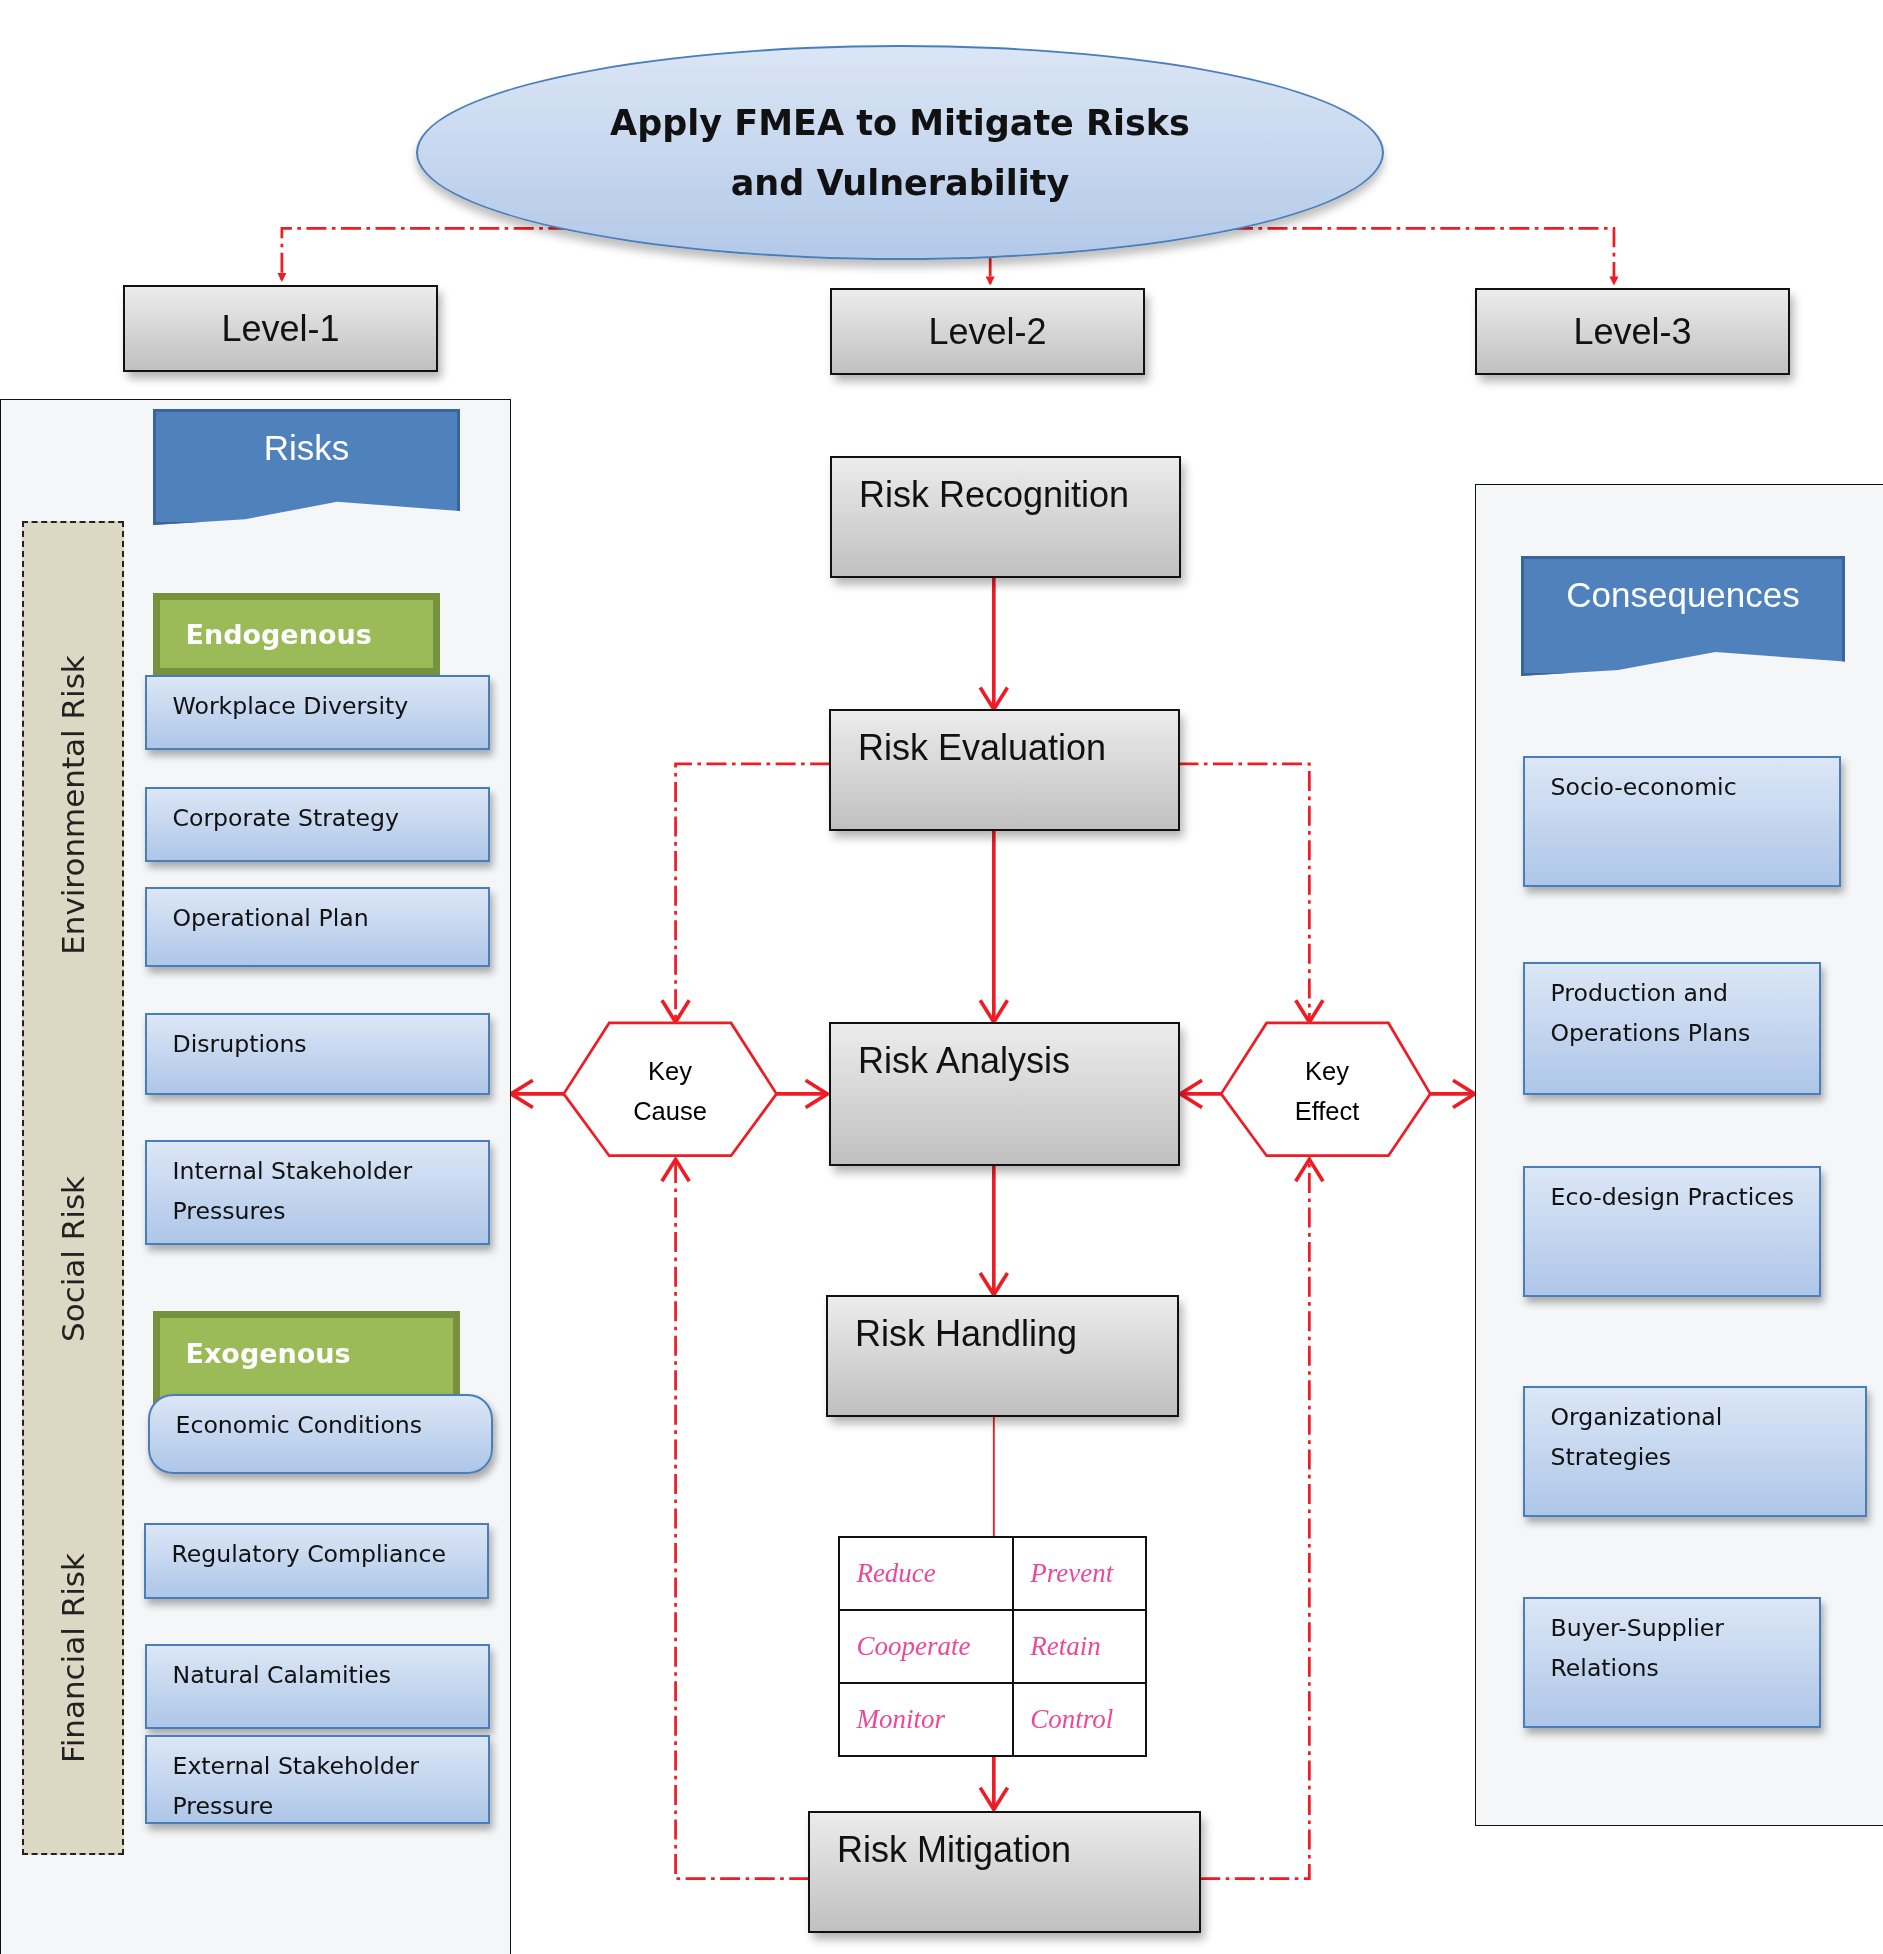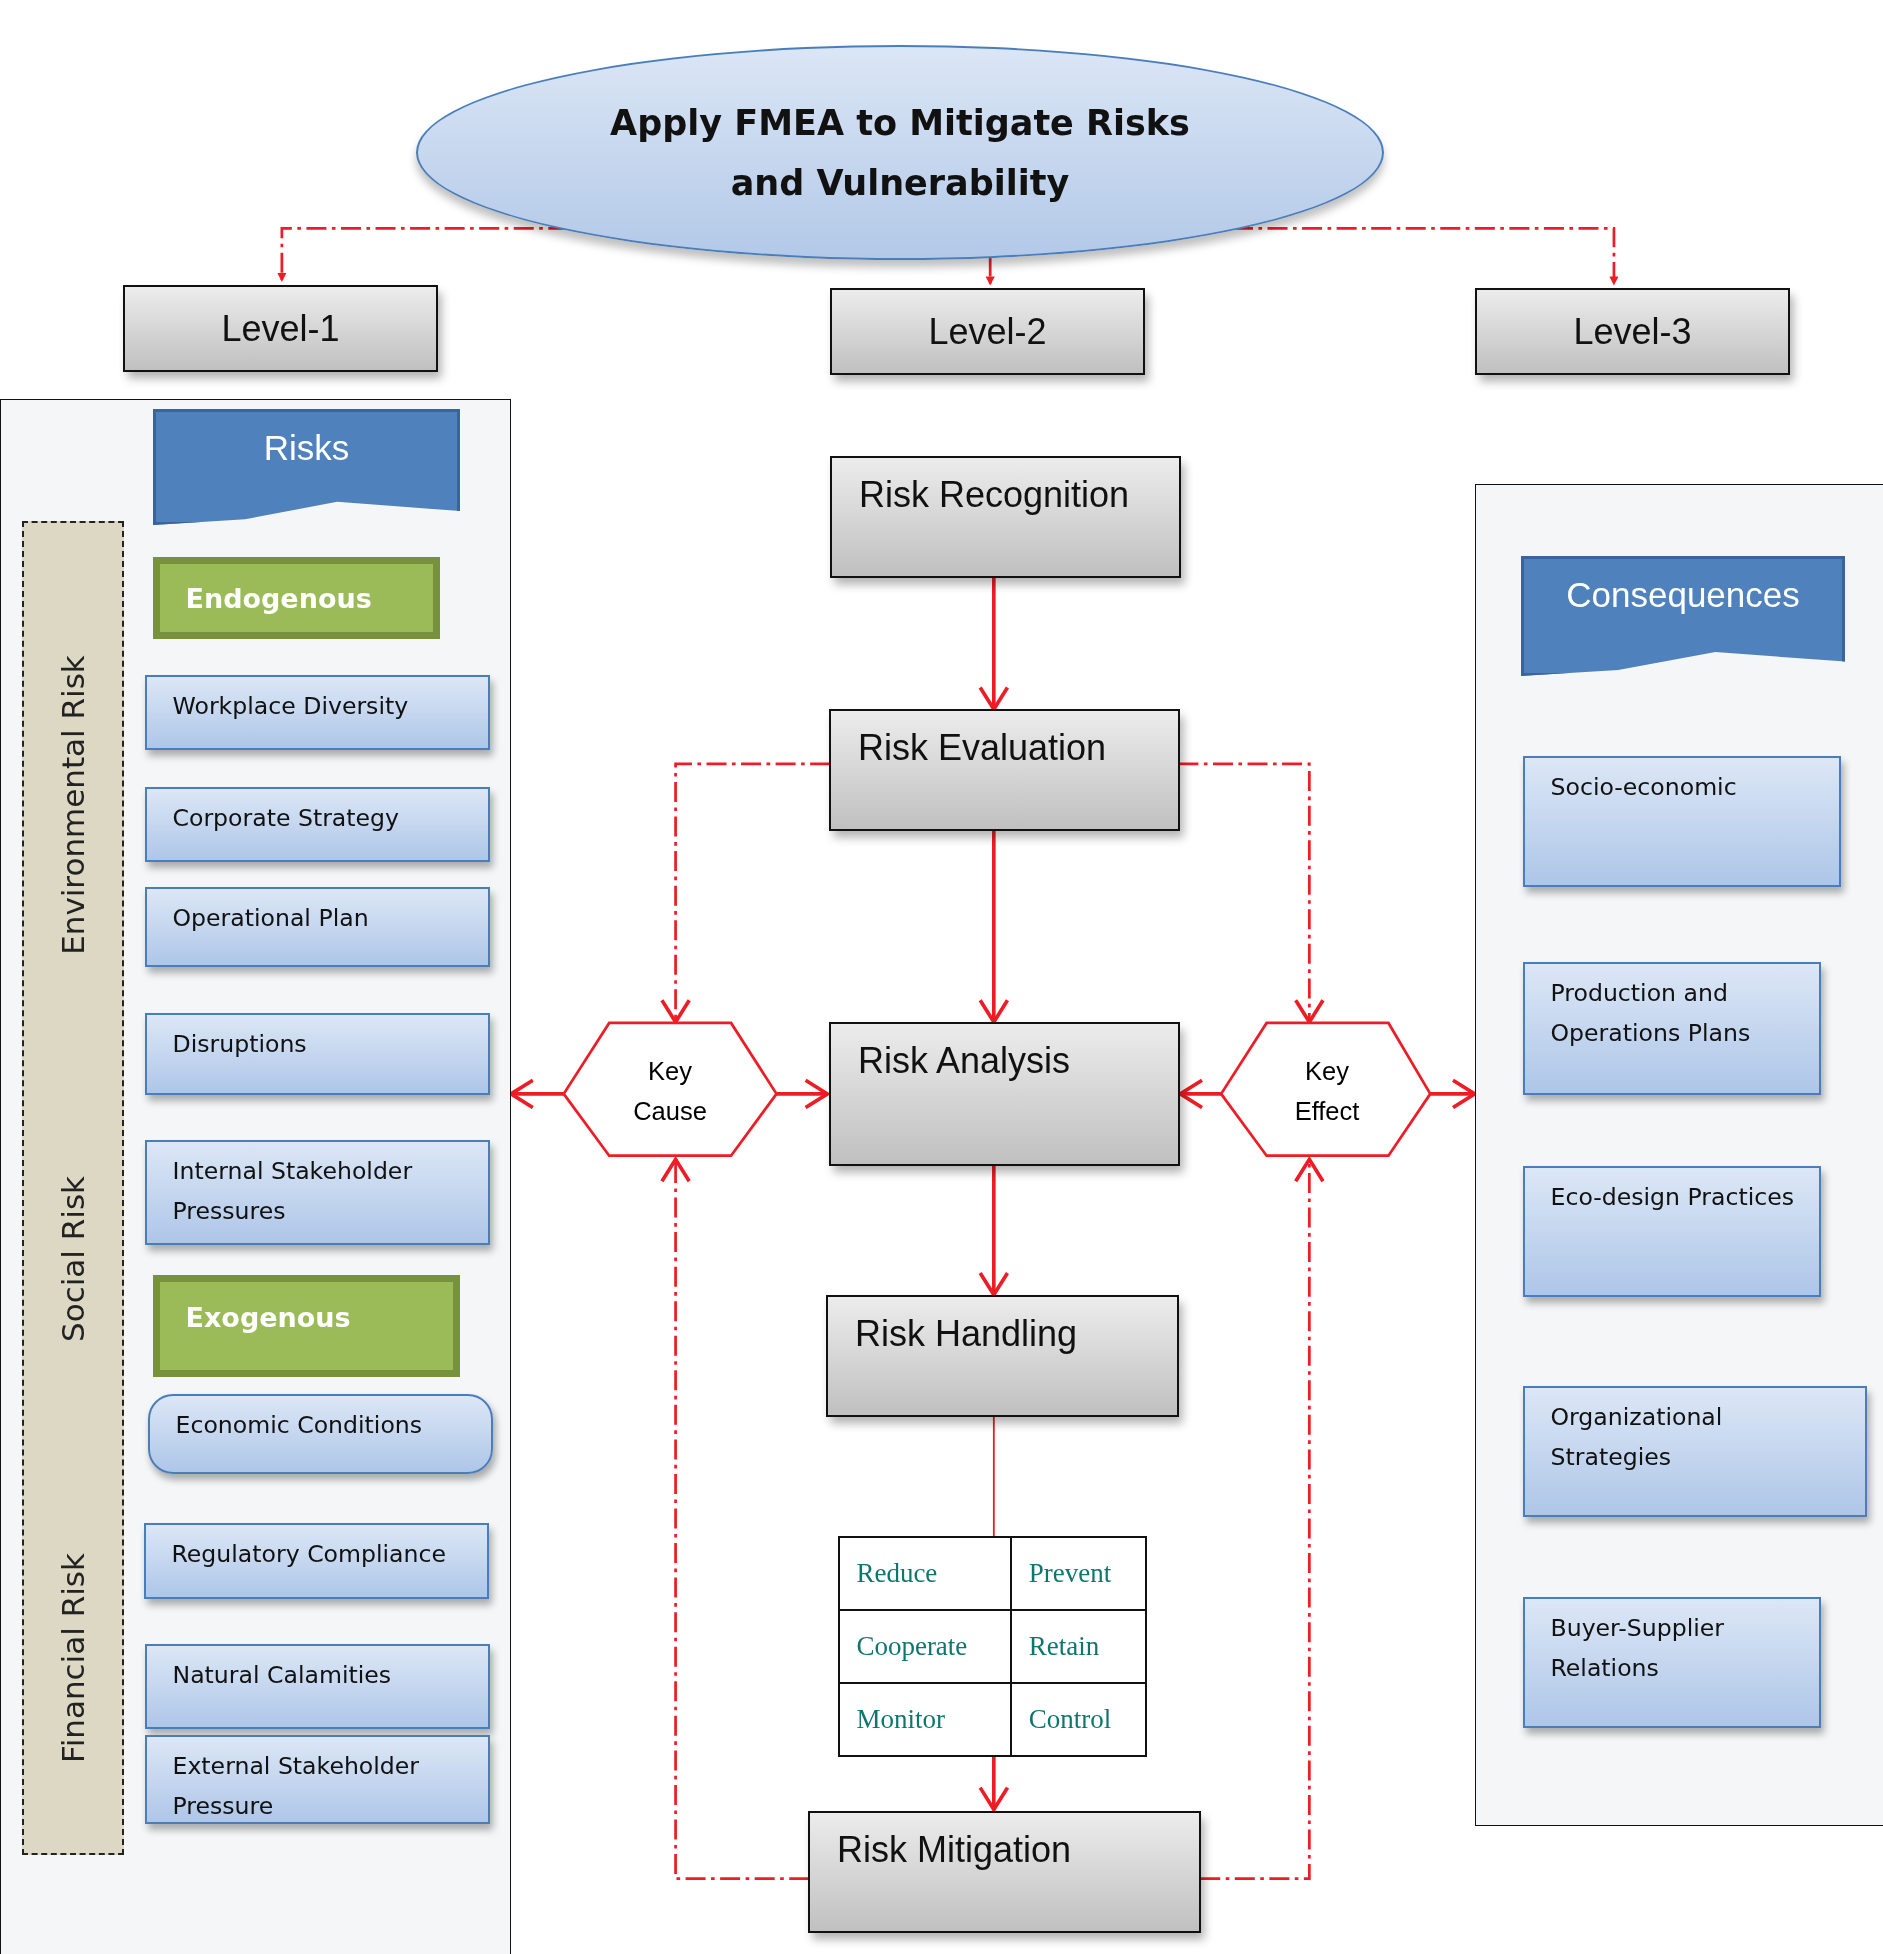--- a/index.html
+++ b/index.html
@@ -19,37 +19,37 @@
   .step { font-size:36px; padding:16.4px 0 0 27px; }
 
   .panel { background:#f4f6f8; border:1.8px solid #111; box-sizing:border-box; }
 
   .banner { background:#4f81bd; border:3.6px solid #3a659b; box-sizing:border-box; color:#fff;
     display:flex; align-items:flex-start; justify-content:center; padding-top:16.4px; font-size:35px;
     clip-path:polygon(0 0,100% 0,100% 88%,60% 80%,30% 95%,0 100%); }
 
   .green { background:#9bbb59; border:7.3px solid #76923c; box-sizing:border-box; color:#fff;
     font-family:"DejaVu Sans", sans-serif; font-weight:bold; font-size:27px;
-    display:flex; align-items:center; padding-left:25.5px; }
+    display:flex; align-items:center; padding-left:25.5px;margin-top:36px; }
 
   .blue { background:linear-gradient(#dce7f6, #aec6e8); border:2.7px solid #4a7ebb; box-sizing:border-box;
     box-shadow:2.7px 5.5px 7.3px rgba(0,0,0,0.3); color:#111; font-family:"DejaVu Sans", sans-serif;
     font-size:23.6px; line-height:40px; padding:9px 0 0 25.5px; }
 
   .sidebar { left:22px; top:521px; width:102px; height:1334px; background:#ddd8c4;
     border:2.7px dashed #222; box-sizing:border-box; }
   .vlabel { position:absolute; left:50%; transform:translate(-50%,-50%) rotate(-90deg);
     white-space:nowrap; font-family:"DejaVu Sans", sans-serif; font-size:31px; color:#222; }
 
   .hex-text { display:flex; flex-direction:column; align-items:center; justify-content:center;
     font-size:25.5px; line-height:40px; color:#000000; text-align:center; }
 
   table.handling { position:absolute; left:838px; top:1536px; width:309px; height:215px;
     border-collapse:collapse; font-family:"Liberation Serif", serif; font-size:27px; }
-  table.handling td { border:2.7px solid #111; padding:0 0 0 16.4px; height:71px; background:#fff; color:#0f766e; }
+  table.handling td { border:2.7px solid #111; padding:0 0 0 16.4px; height:71px; background:#fff; color:#ec4899;font-style:italic; }
 </style>
 </head>
 <body>
 
 <svg class="lines" viewBox="0 0 2072 2150">
   <defs>
     <marker id="tri" markerWidth="10" markerHeight="10" refX="8" refY="5" orient="auto" markerUnits="userSpaceOnUse" viewBox="0 0 10 10">
       <path d="M0,0 L10,5 L0,10 z" fill="#ee1c24"></path>
     </marker>
     <marker id="open" markerWidth="30" markerHeight="34" refX="26" refY="17" orient="auto" markerUnits="userSpaceOnUse">

